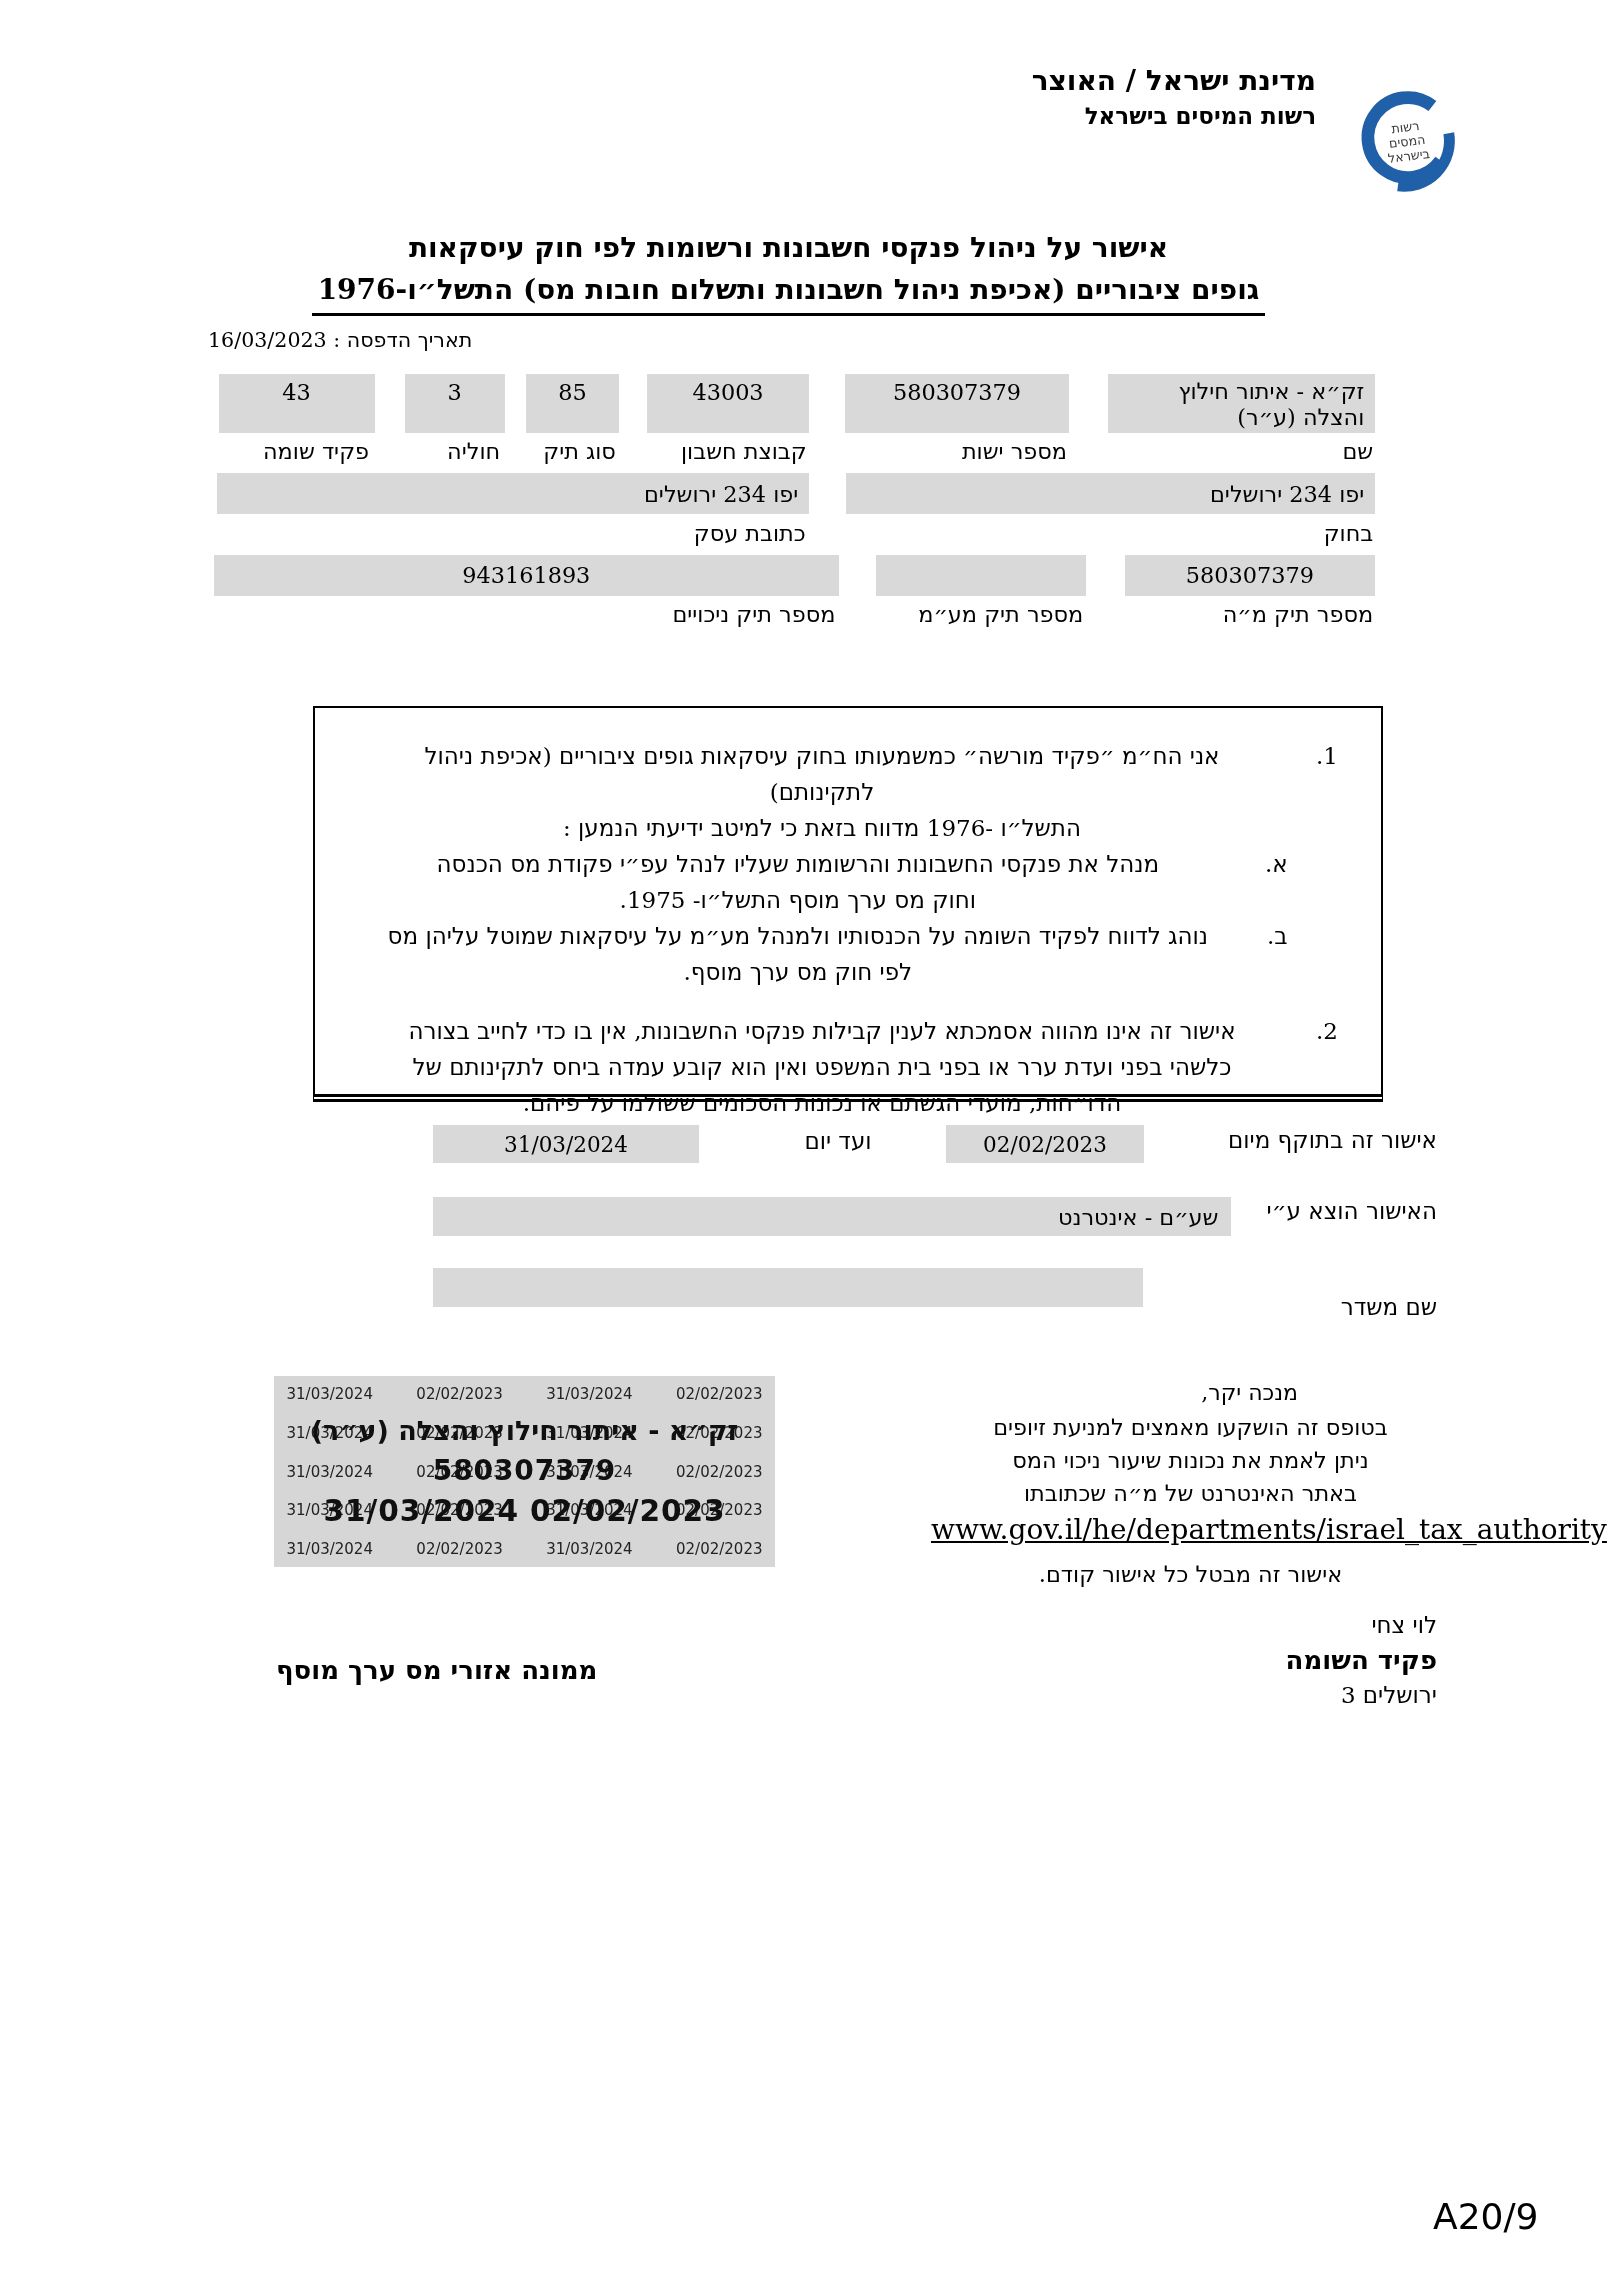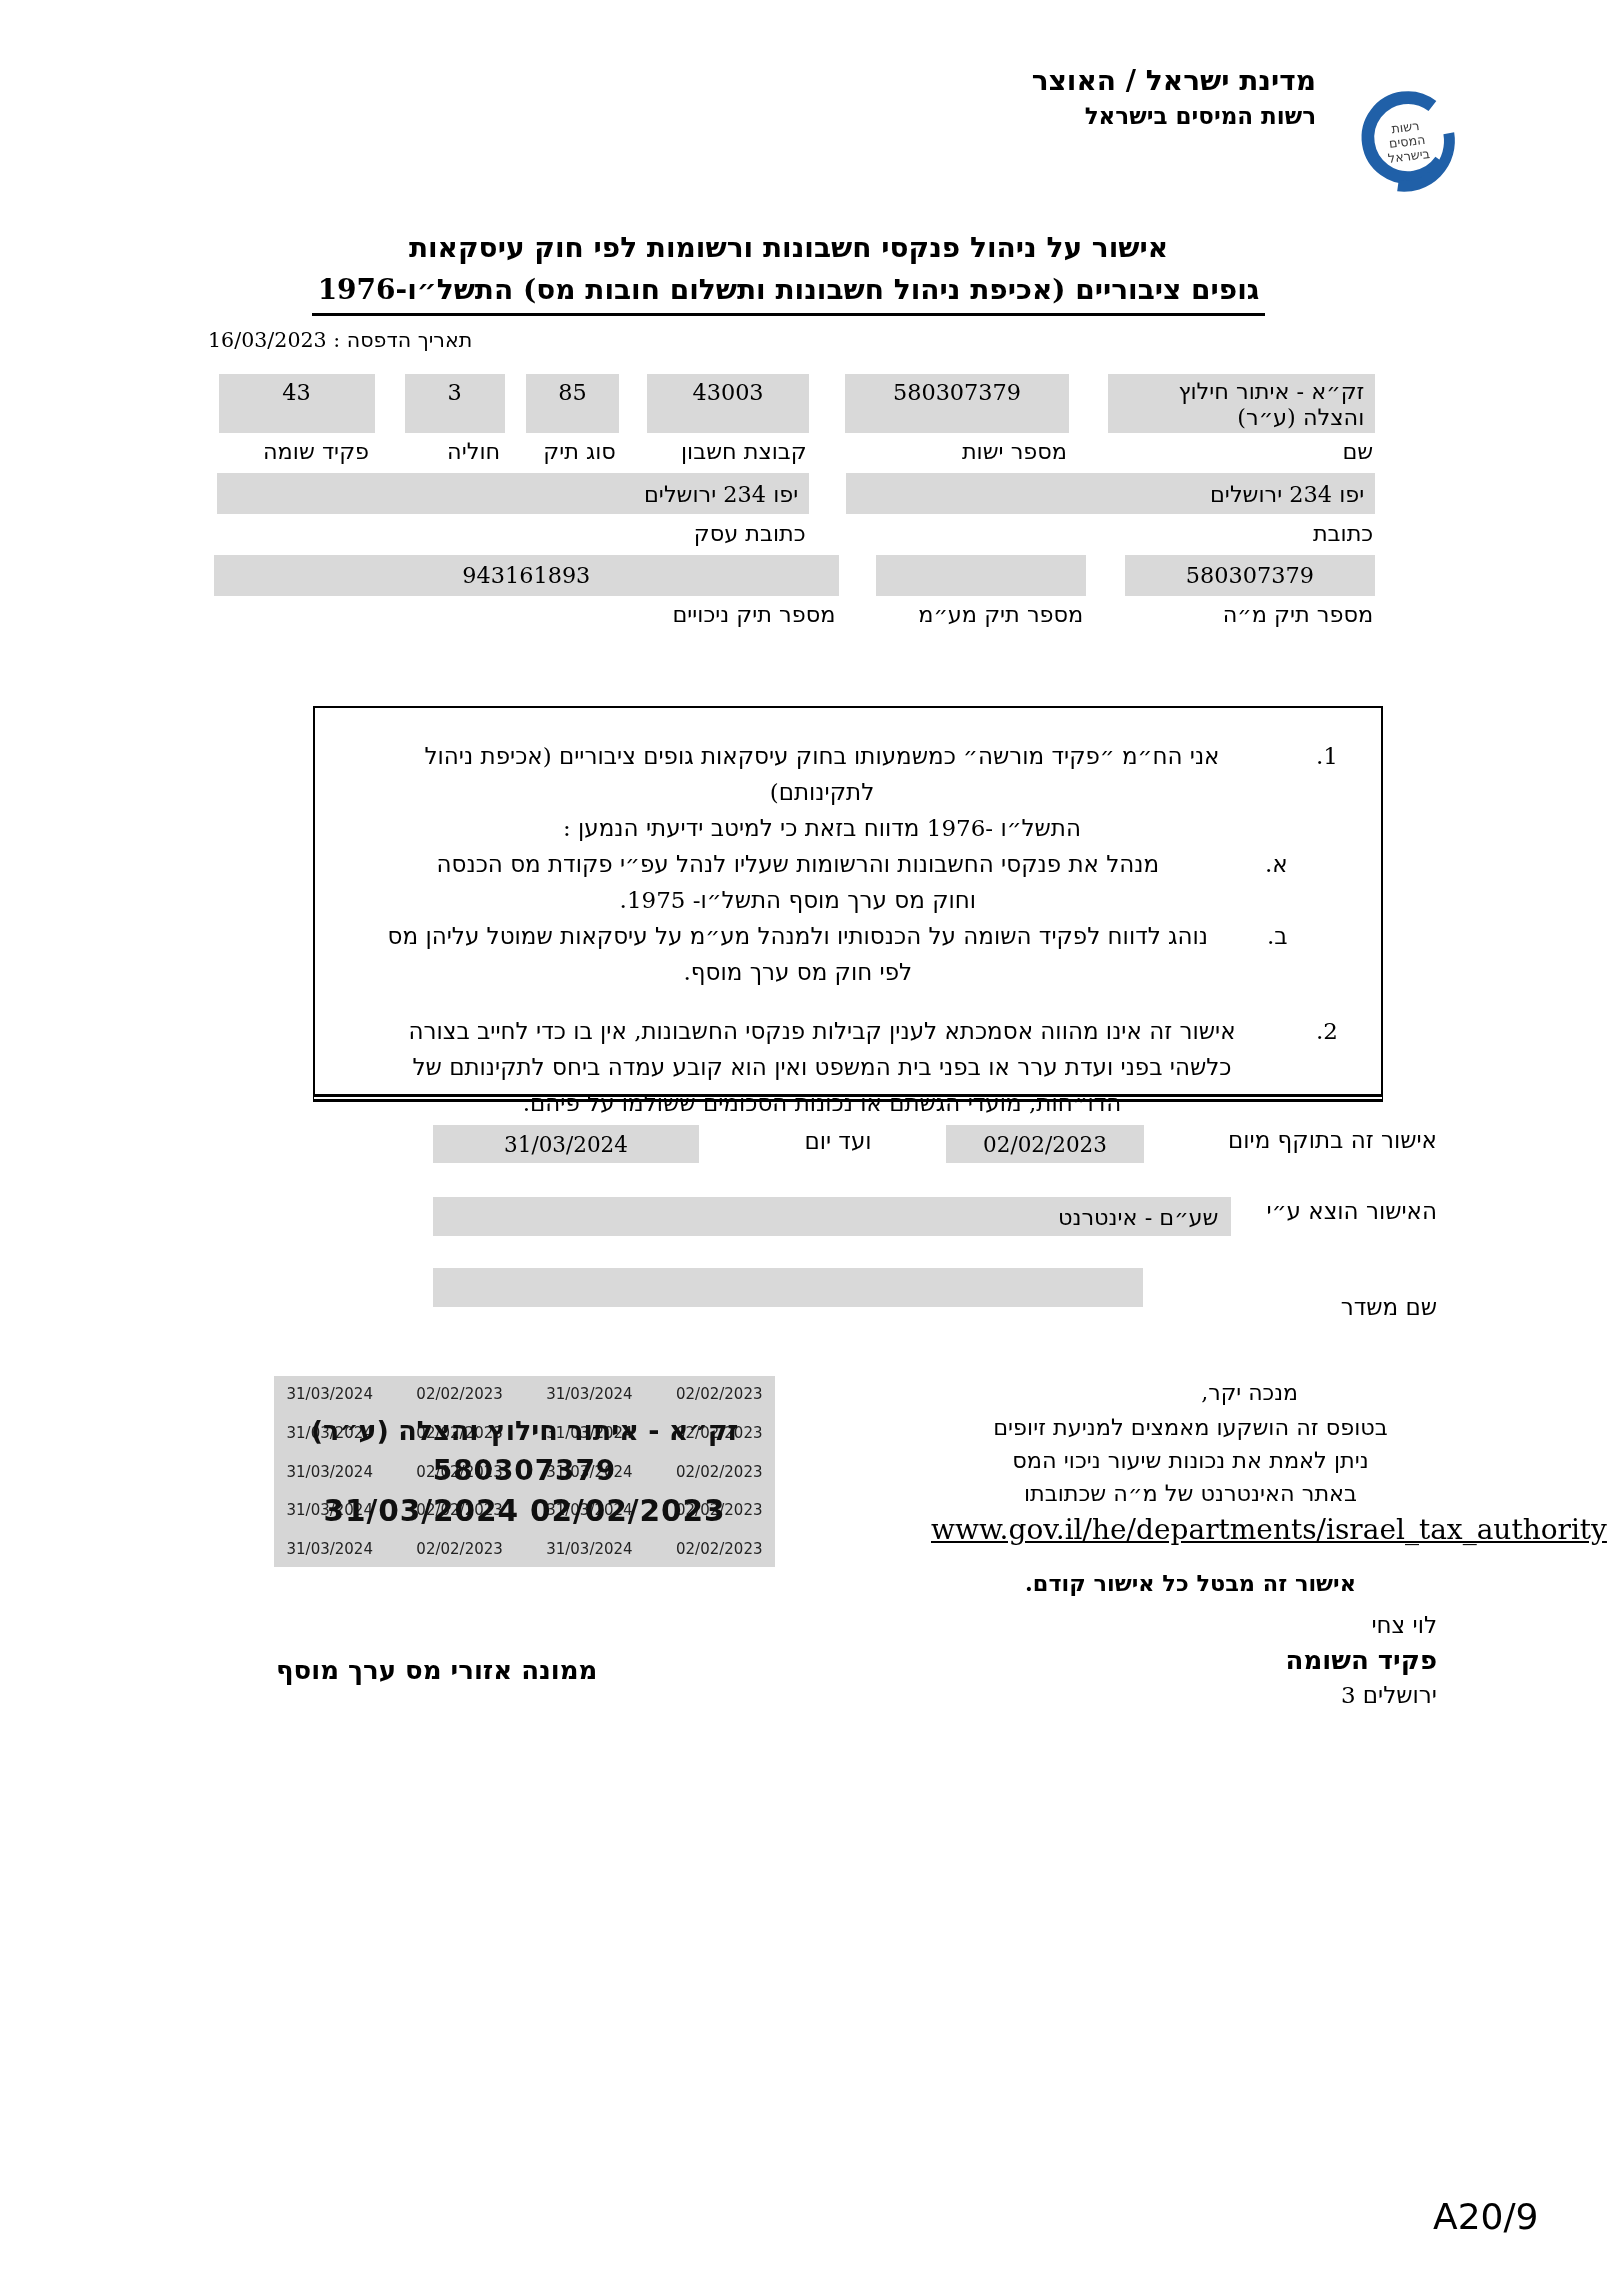--- a/index.html
+++ b/index.html
@@ -68,21 +68,21 @@
   .stamp-ov{position:absolute;inset:0;display:flex;flex-direction:column;align-items:center;
             justify-content:center;gap:7.2px;font-family:"DejaVu Sans","Liberation Sans",sans-serif;
             font-weight:bold;color:#101010;}
   .sov1{font-size:27px;}
   .sov2{font-size:28px;letter-spacing:0.9px;}
   .sov3{font-size:29.6px;direction:ltr;letter-spacing:0.9px;}
   
   .notice{position:absolute;top:1376px;left:931px;width:519px;text-align:center;font-size:22.4px;line-height:33px;}
   .greet{font-weight:normal;font-size:22px;text-align:right;padding-right:152px;margin-bottom:1.8px;}
   .weblink{direction:ltr;font-size:28px;color:#000000;text-decoration:underline;margin-top:3.6px;display:block;}
-  .cancel{font-weight:bold;font-size:22.4px;margin-top:21px;}
+  .cancel{font-weight:normal;font-size:22.4px;margin-top:12px;}
   
   .sig-right{position:absolute;top:1612px;right:184px;text-align:right;}
   .sig-name{font-size:23px;}
   .sig-title{font-size:26px;font-weight:bold;margin-top:7.2px;}
   .sig-office{font-size:23px;margin-top:7.2px;}
   .sig-left{position:absolute;top:1655px;left:276px;font-size:26px;font-weight:bold;}
   
   .pageref{position:absolute;top:2196px;left:1433px;font-size:36px;direction:ltr;font-family:"DejaVu Sans",sans-serif;}
 </style>
 </head>
@@ -131,21 +131,21 @@
       <div class="c-acc">קבוצת חשבון</div>
       <div class="c-ft">סוג תיק</div>
       <div class="c-unit">חוליה</div>
       <div class="c-off">פקיד שומה</div>
     </div>
     <div class="trow">
       <div class="gbox w-addr-r h46 vright">יפו 234 ירושלים</div>
       <div class="gbox w-addr-l h46 vright">יפו 234 ירושלים</div>
     </div>
     <div class="trow lblrow">
-      <div class="w-addr-r">כתובת</div>
+      <div class="w-addr-r">בחוק</div>
       <div class="w-addr-l">כתובת עסק</div>
     </div>
     <div class="trow">
       <div class="gbox w-mh h46 vcenter">580307379</div>
       <div class="gbox w-vat h46 vcenter"></div>
       <div class="gbox w-ded h46 vcenter">943161893</div>
     </div>
     <div class="trow lblrow">
       <div class="w-mh">מספר תיק מ״ה</div>
       <div class="w-vat">מספר תיק מע״מ</div>

